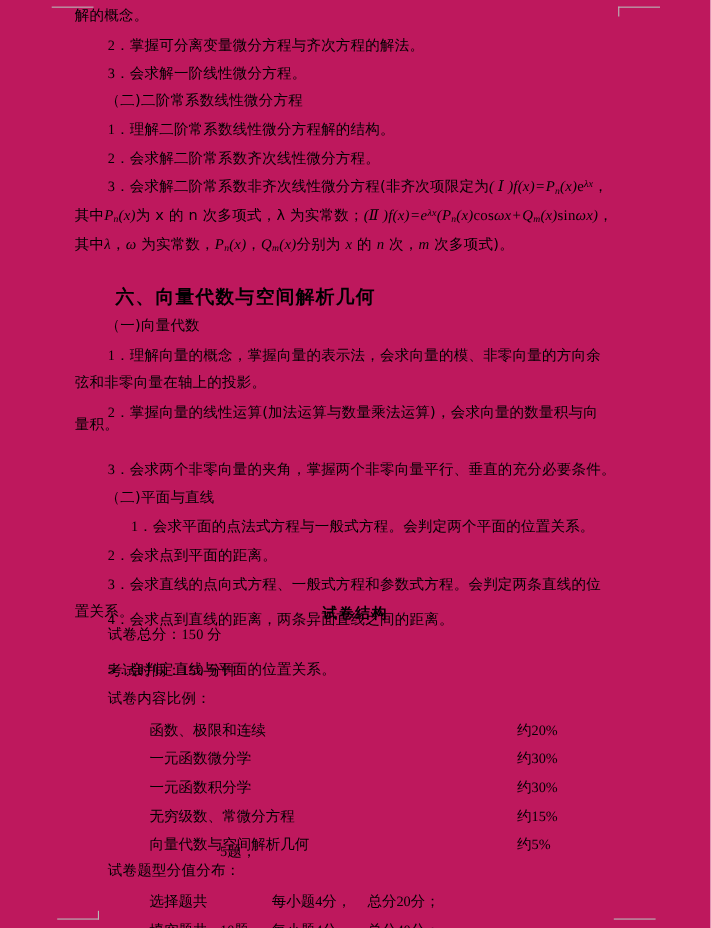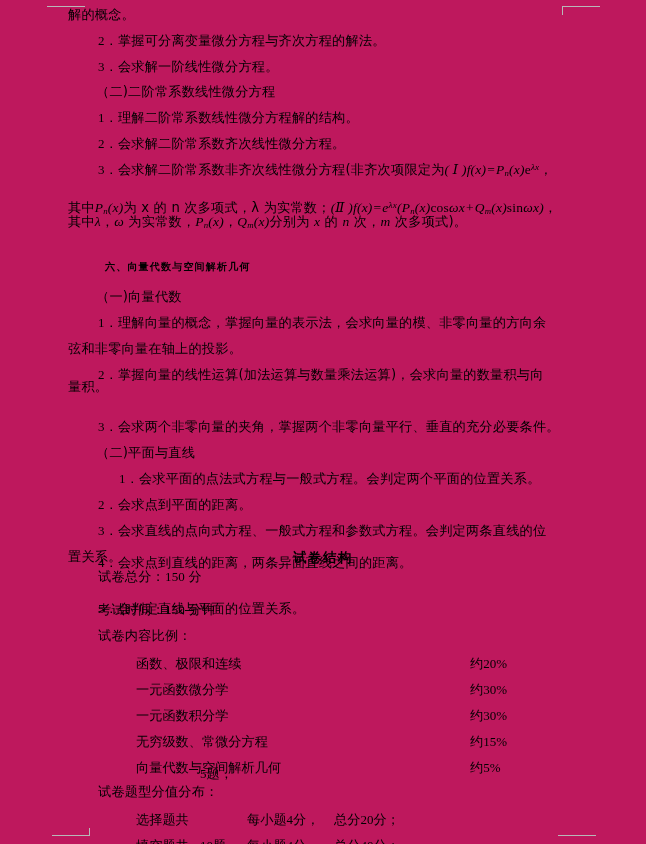--- a/index.html
+++ b/index.html
@@ -64,21 +64,21 @@
   .cn { font-family: "DejaVu Sans", "Liberation Sans", sans-serif; }
 
   
   .num {
     font-family: "Liberation Serif", "DejaVu Serif", serif;
     font-size: 13px;
   }
 
   .bold-head {
     font-weight: bold;
-    font-size: 10px;
+    font-size: 17px;
     letter-spacing: 1.2px;
   }
 
   .center-head {
     position: absolute;
     width: 646px;
     text-align: center;
     font-weight: bold;
     font-size: 13.4px;
     letter-spacing: 1.5px;
@@ -149,21 +149,21 @@
       <span class="num">1．</span><span class="cn">理解二阶常系数线性微分方程解的结构。</span>
     </div>
     <div class="line" style="left:98px; top:137px;">
       <span class="num">2．</span><span class="cn">会求解二阶常系数齐次线性微分方程。</span>
     </div>
 
     <div class="line" style="left:98px; top:163px;">
       <span class="num">3．</span><span class="cn">会求解二阶常系数非齐次线性微分方程(非齐次项限定为</span><span class="math rom">( Ⅰ )</span><span class="math"><span class="fn">f</span>(<span>x</span>)<span class="op">=</span><span>P</span><sub>n</sub>(<span>x</span>)<span class="up">e</span><sup>λ<span style="font-style:italic">x</span></sup></span><span class="cn">，</span>
     </div>
 
-    <div class="line" style="left:68px; top:189px;margin-top:12px;">
+    <div class="line" style="left:68px; top:189px;">
       <span class="cn">其中</span><span class="math"><span>P</span><sub>n</sub>(<span>x</span>)</span><span class="cn">为 x 的 n 次多项式，λ 为实常数；</span><span class="math rom">(Ⅱ )</span><span class="math"><span class="fn">f</span>(<span>x</span>)<span class="op">=</span><span class="up" style="font-style:italic">e</span><sup>λ<span style="font-style:italic">x</span></sup>(<span>P</span><sub>n</sub>(<span>x</span>)<span class="up">cos</span><span>ω</span><span>x</span><span class="op">+</span><span>Q</span><sub>m</sub>(<span>x</span>)<span class="up">sin</span><span>ω</span><span>x</span>)</span><span class="cn">，</span>
     </div>
 
     <div class="line" style="left:68px; top:215px;">
       <span class="cn">其中</span><span class="math">λ</span><span class="cn">，</span><span class="math">ω</span><span class="cn"> 为实常数，</span><span class="math"><span>P</span><sub>n</sub>(<span>x</span>)</span><span class="cn">，</span><span class="math"><span>Q</span><sub>m</sub>(<span>x</span>)</span><span class="cn">分别为 </span><span class="math">x</span><span class="cn"> 的 </span><span class="math">n</span><span class="cn"> 次，</span><span class="math">m</span><span class="cn"> 次多项式)。</span>
     </div>
 
     <div class="line cn bold-head" style="left:105px; top:262px;">六、向量代数与空间解析几何</div>
 
     <div class="line cn" style="left:96px; top:290px;">（一)向量代数</div>

